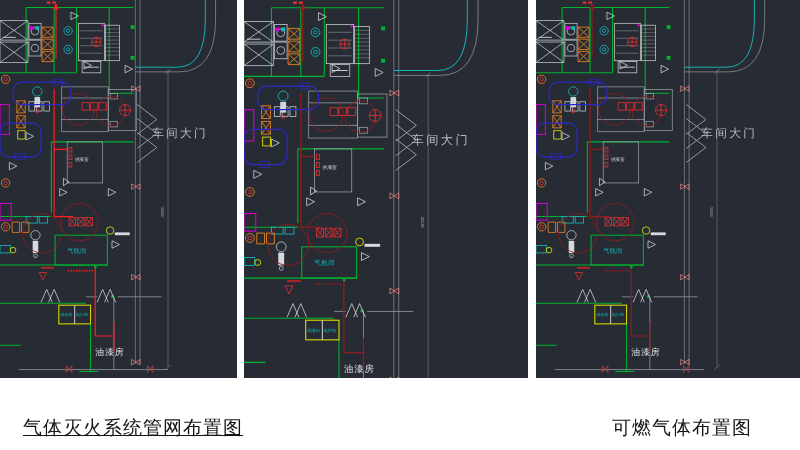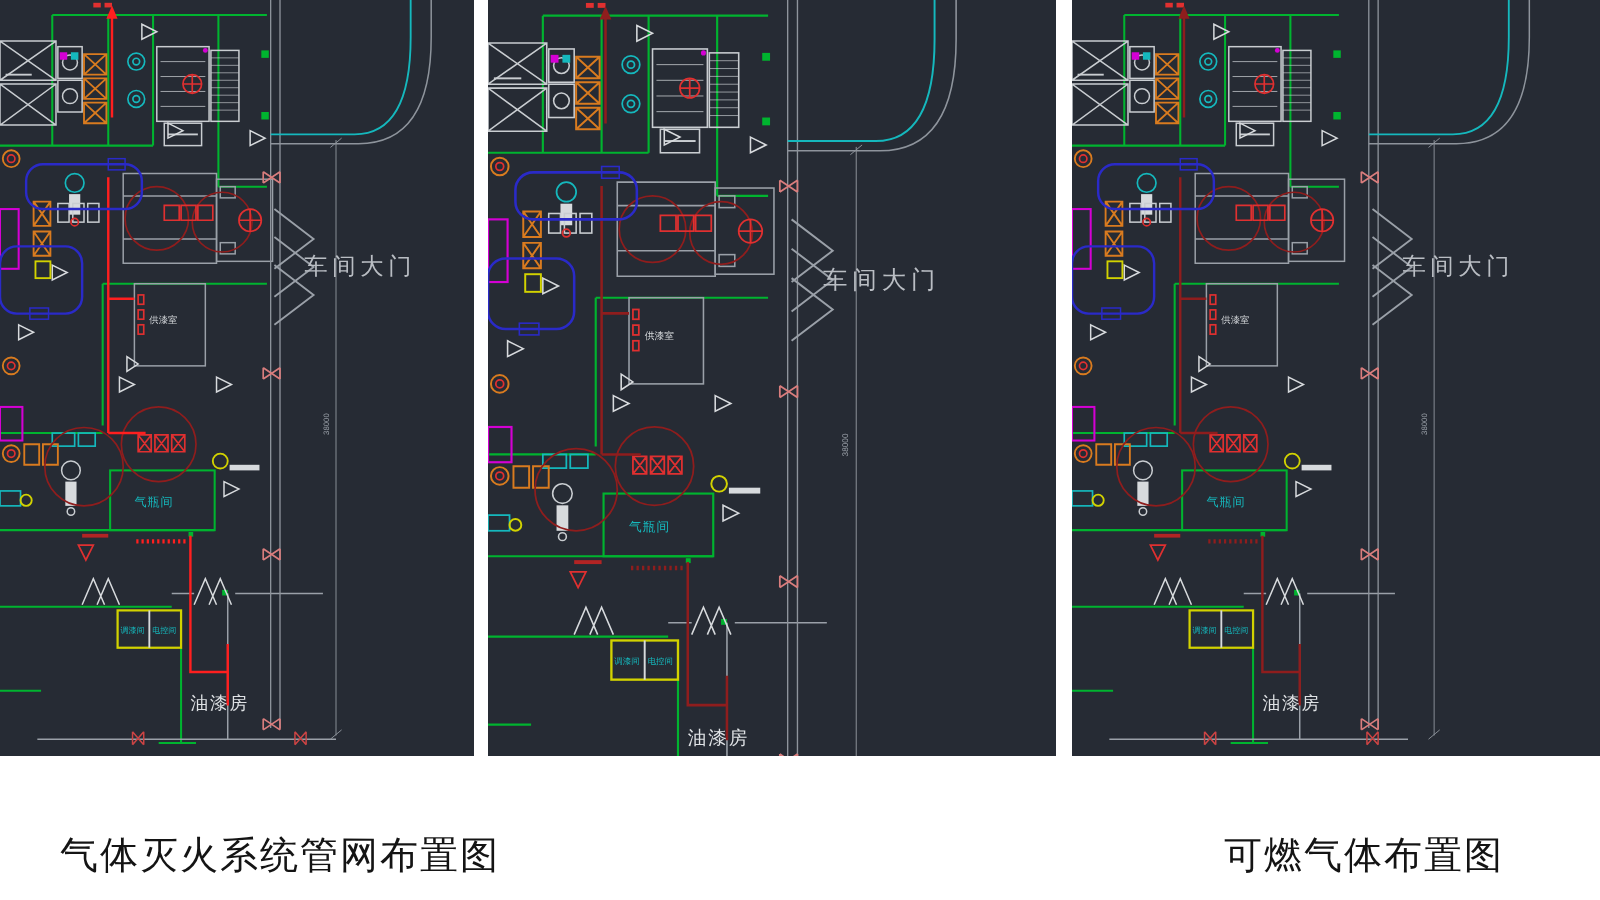--- a/index.html
+++ b/index.html
@@ -8,21 +8,21 @@
   .panel{position:absolute;top:0;height:378px;background:#22c55e;}
   .panel svg{display:block;width:100%;height:100%;}
   .p1{left:0;width:237px;}
   .p2{left:244px;width:284px;}
   .p3{left:536px;width:264px;}
   
   .p2 [data-name="road-layer"]{transform:translateX(8px);}
   .p3 [data-name="road-layer"]{transform:translateX(14px);}
   .caption{position:absolute;top:405px;height:45px;display:flex;align-items:center;
            font-size:19px;font-weight:500;letter-spacing:1px;color:#141414;}
-  .c1{left:17px;width:237px;padding-left:13px;}
+  .c1{left:0;width:237px;padding-left:23px;text-decoration:underline;}
   .c2{left:244px;width:284px;justify-content:center;}
   .c3{left:536px;width:264px;justify-content:center;padding-left:14px;}
   text{font-family:"Liberation Sans",sans-serif;}
 </style>
 </head>
 <body>
 
 <div class="stage" data-name="drawing-sheet">
   <div class="panel p1" data-name="panel-gas-suppression-plan">
   <svg viewBox="0 0 290 405" preserveAspectRatio="xMinYMin slice" data-name="cad-floor-plan" xmlns="http://www.w3.org/2000/svg">

